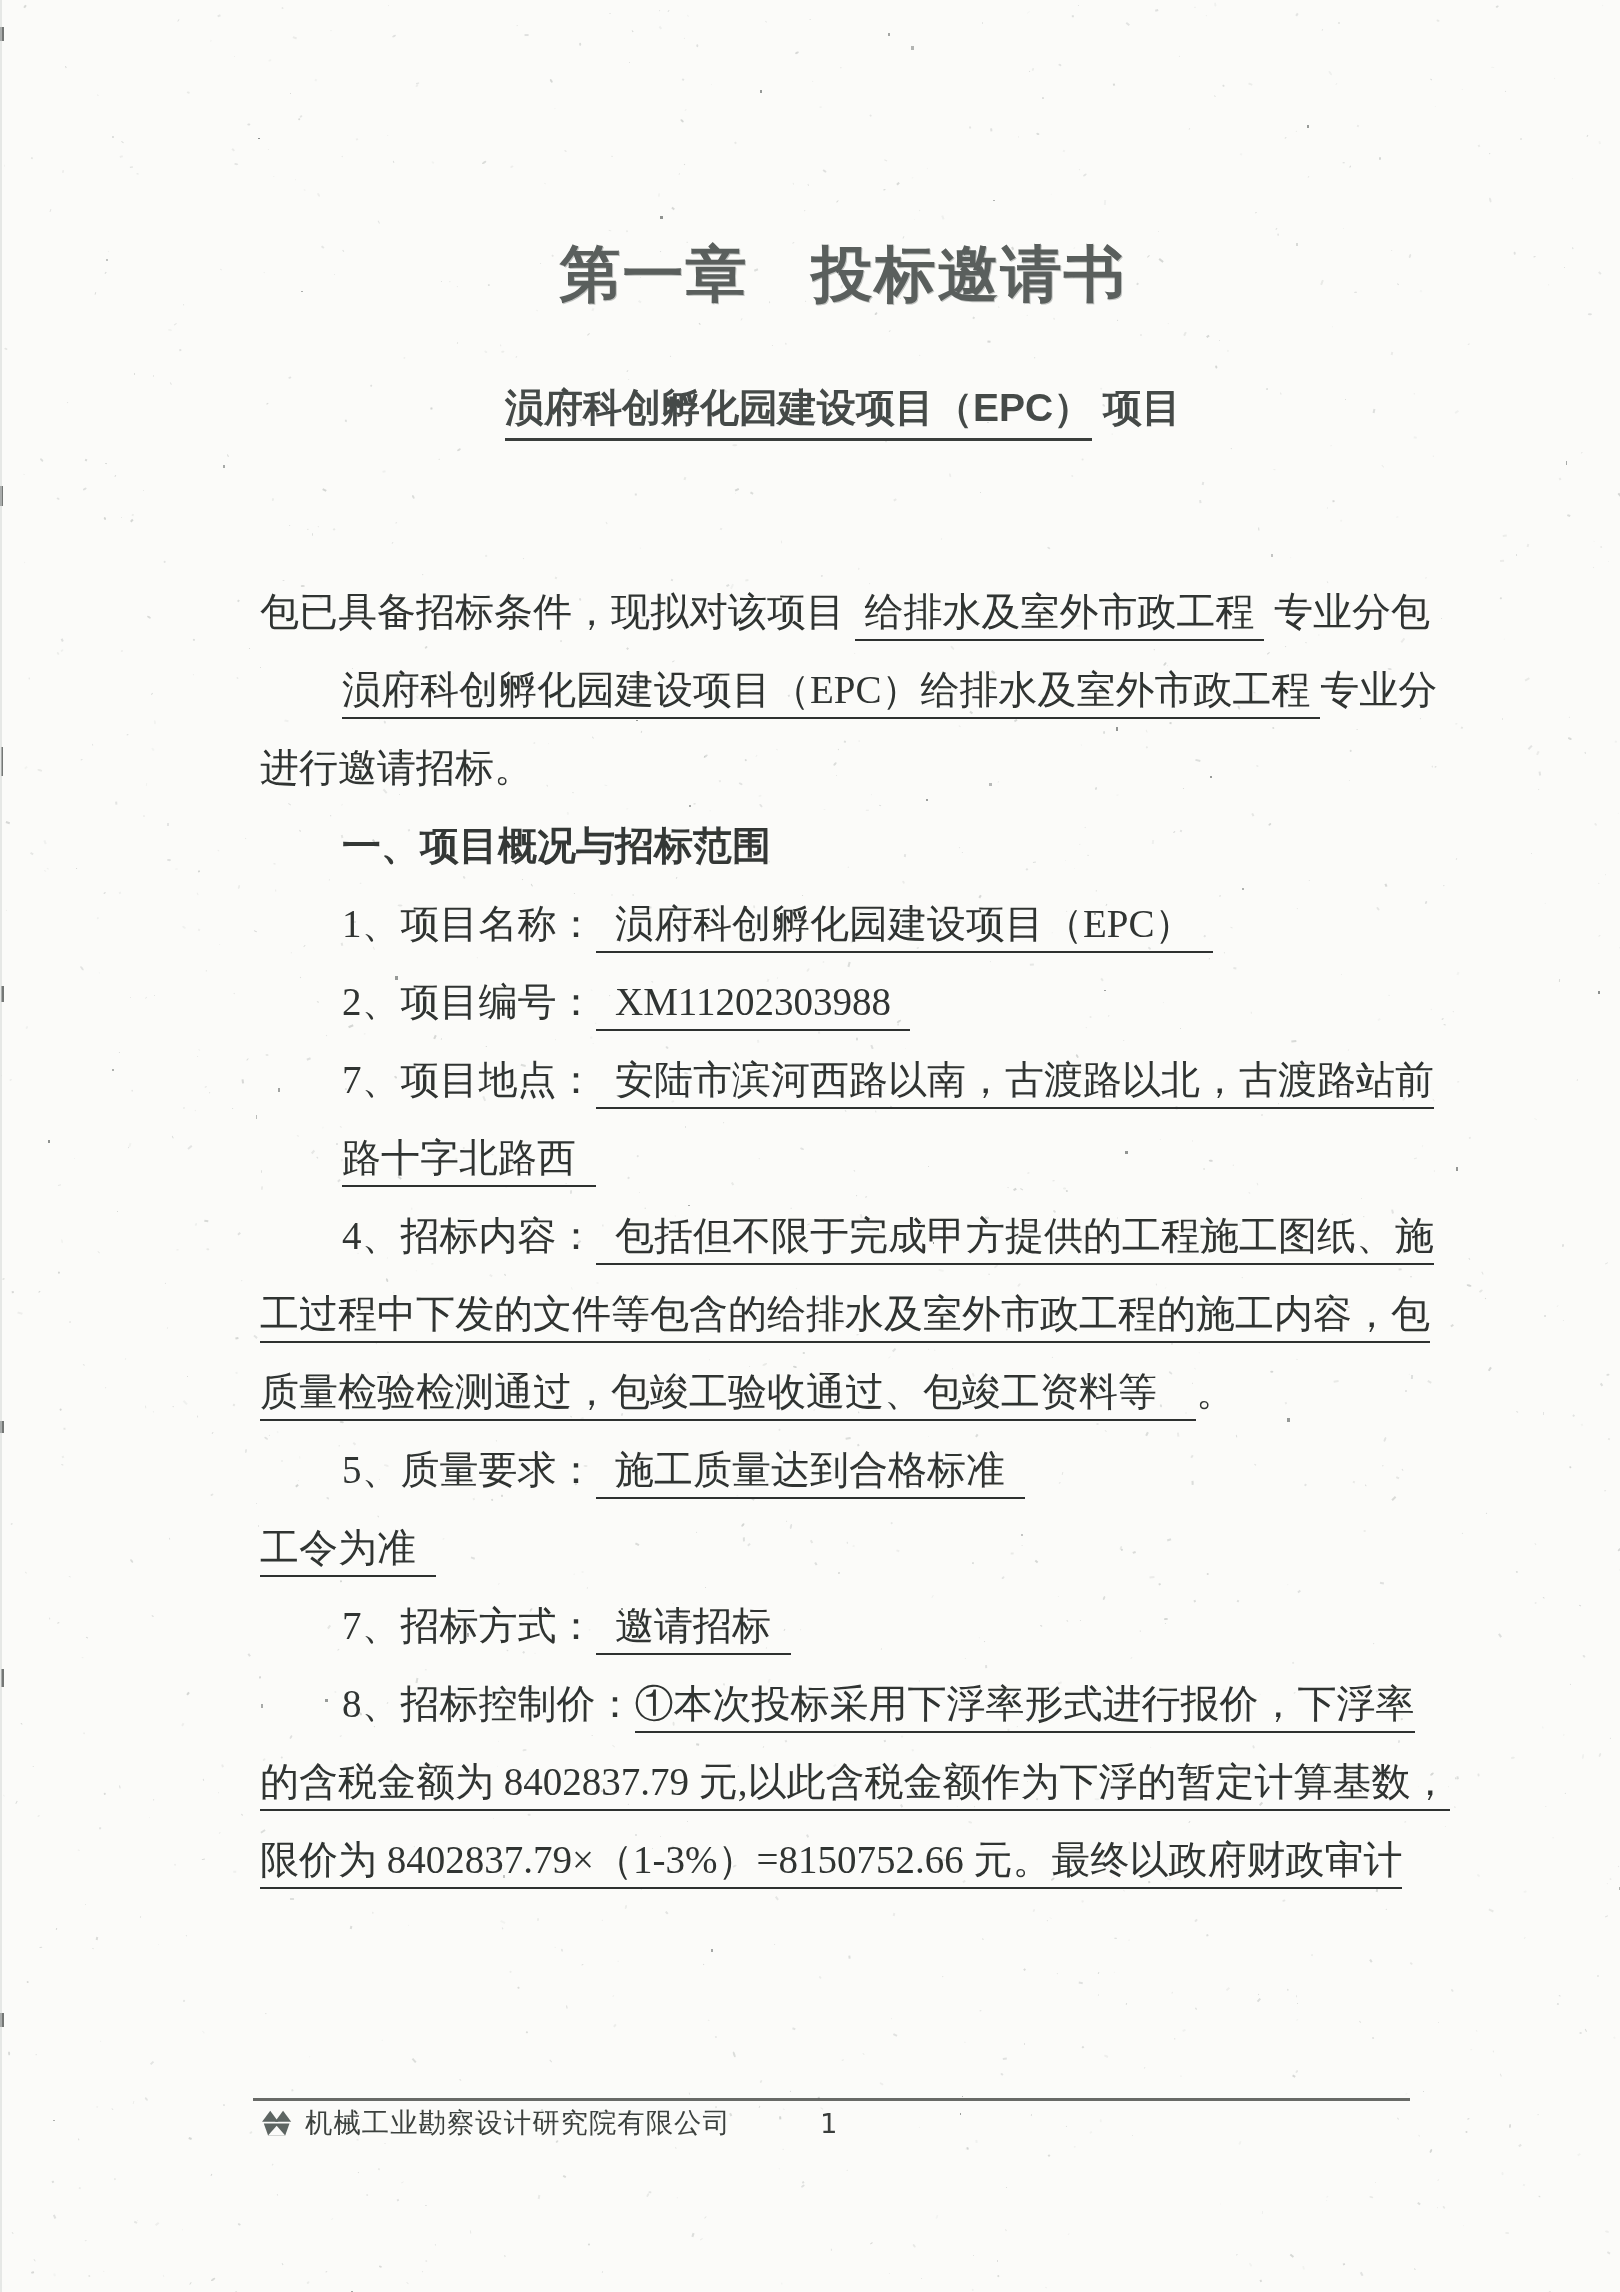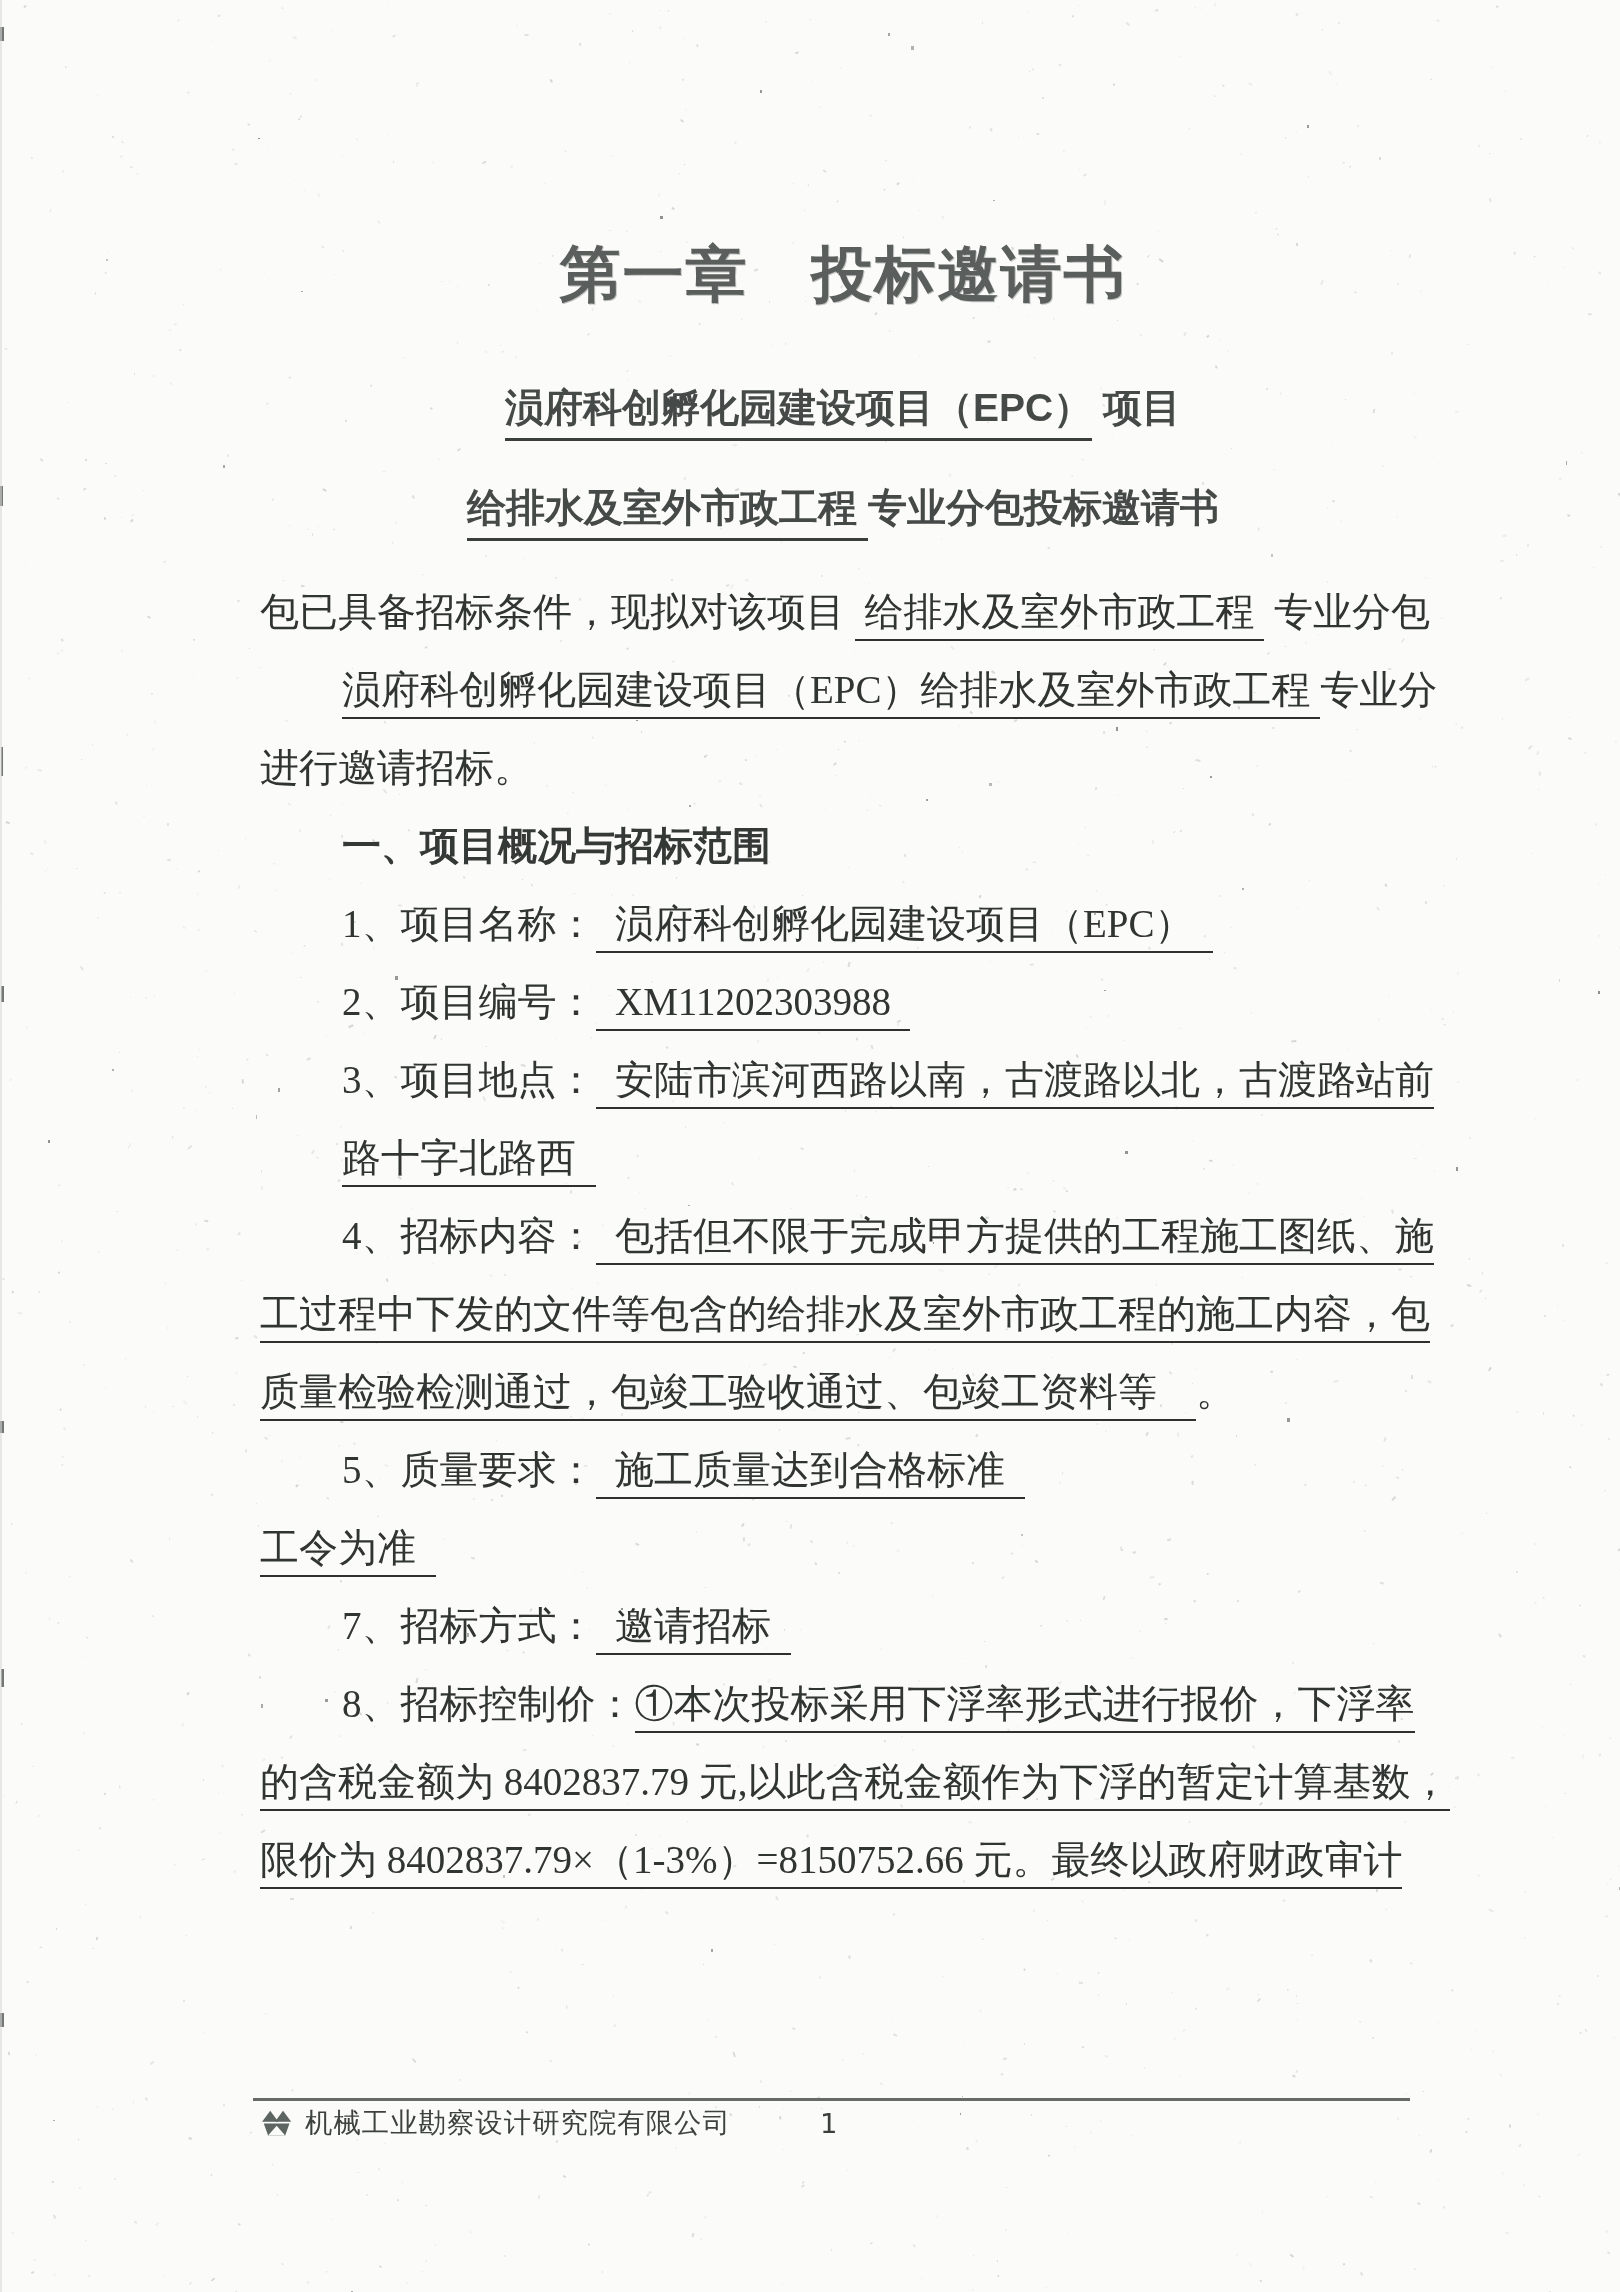--- a/index.html
+++ b/index.html
@@ -1622,30 +1622,29 @@
       <i style="left: 0px; top: 1421px; width: 3.9px; height: 11.8px; background: rgb(58, 63, 61); opacity: 0.7;"></i>
       <i style="left: 1px; top: 1669px; width: 2.9px; height: 17.6px; background: rgb(58, 63, 61); opacity: 0.7;"></i>
       <i style="left: 0px; top: 2013px; width: 3.9px; height: 13.7px; background: rgb(58, 63, 61); opacity: 0.7;"></i>
     </div>
   <div class="edge-line"></div>
 
   <div class="chapter-title">第一章　投标邀请书</div>
 
   <div class="subtitle" id="subtitle-1"><span class="u">涢府科创孵化园建设项目（EPC）</span><span> 项目</span></div>
 
-  <div class="subtitle" id="subtitle-2"><span class="u">给排水及室外市政工程 </span><span>专业分包投标邀请书</span></div>
 
   <div id="body-lines">
       <div class="line"><span>包已具备招标条件，现拟对该项目 </span><span class="u"> 给排水及室外市政工程 </span><span> 专业分包</span></div>
       <div class="line indent"><span class="u">涢府科创孵化园建设项目（EPC）给排水及室外市政工程 </span><span>专业分</span></div>
       <div class="line"><span>进行邀请招标。</span></div>
       <div class="line indent heading"><span>一、项目概况与招标范围</span></div>
       <div class="line indent"><span>1、项目名称：</span><span class="u">  涢府科创孵化园建设项目（EPC）  </span></div>
       <div class="line indent"><span>2、项目编号：</span><span class="u">  XM11202303988  </span></div>
-      <div class="line indent"><span>3、项目地点：</span><span class="u">  安陆市滨河西路以南，古渡路以北，古渡路站前</span></div>
+      <div class="line indent"><span>7、项目地点：</span><span class="u">  安陆市滨河西路以南，古渡路以北，古渡路站前</span></div>
       <div class="line indent"><span class="u">路十字北路西  </span></div>
       <div class="line indent"><span>4、招标内容：</span><span class="u">  包括但不限于完成甲方提供的工程施工图纸、施</span></div>
       <div class="line"><span class="u">工过程中下发的文件等包含的给排水及室外市政工程的施工内容，包</span></div>
       <div class="line"><span class="u">质量检验检测通过，包竣工验收通过、包竣工资料等    </span><span>。</span></div>
       <div class="line indent"><span>5、质量要求：</span><span class="u">  施工质量达到合格标准  </span></div>
       <div class="line"><span class="u">工令为准  </span></div>
       <div class="line indent"><span>7、招标方式：</span><span class="u">  邀请招标  </span></div>
       <div class="line indent"><span>8、招标控制价：</span><span class="u">①本次投标采用下浮率形式进行报价，下浮率</span></div>
       <div class="line"><span class="u">的含税金额为 8402837.79 元,以此含税金额作为下浮的暂定计算基数，</span></div>
       <div class="line"><span class="u">限价为 8402837.79×（1-3%）=8150752.66 元。最终以政府财政审计</span></div>

